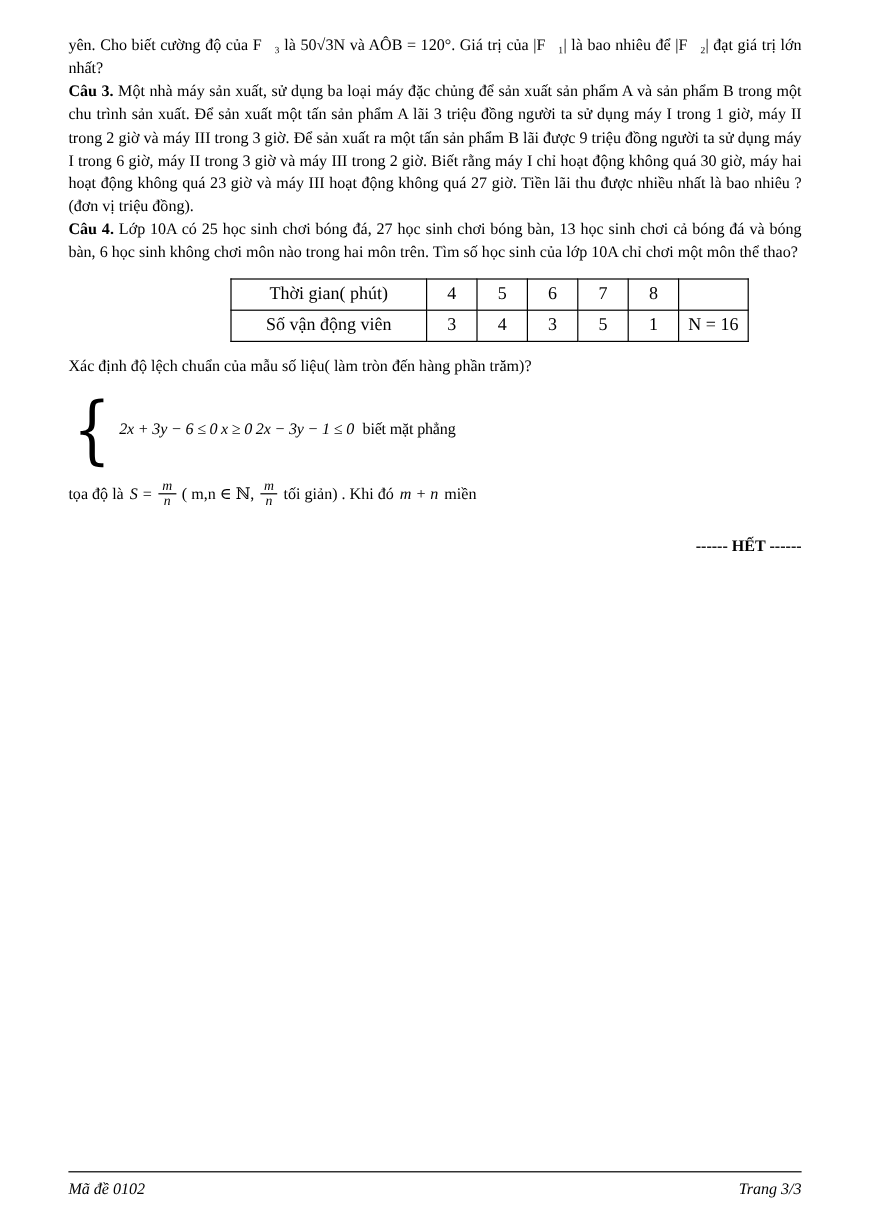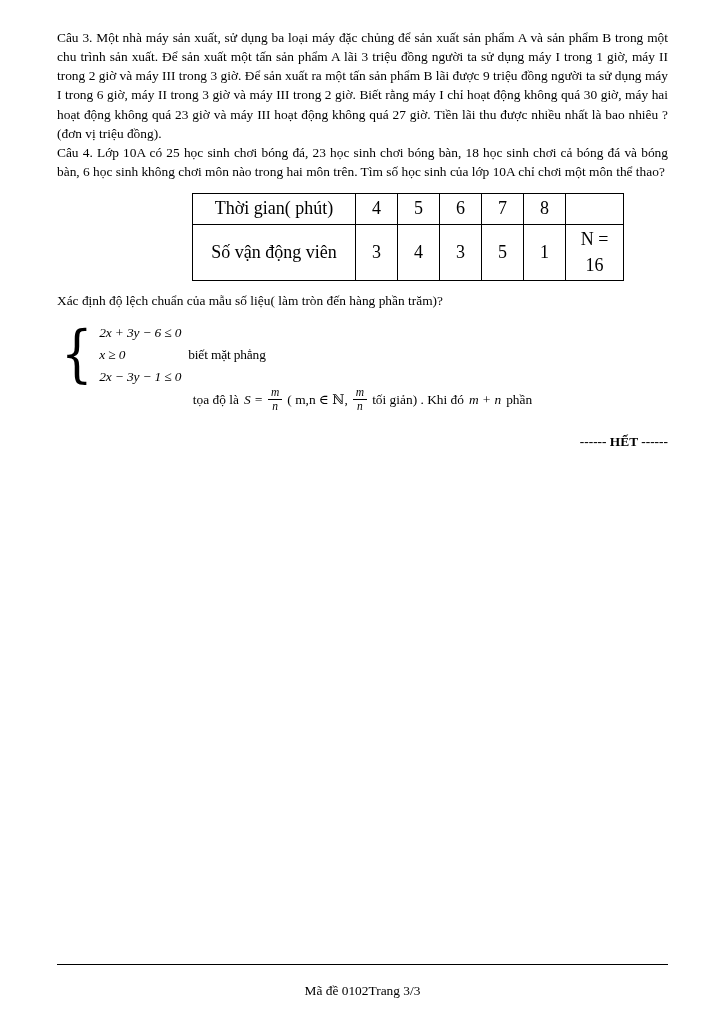--- a/index.html
+++ b/index.html
@@ -9,72 +9,75 @@
     box-sizing:border-box;
     padding:28px 57px 0 57px;
     background:#fff;
     font-family:"Liberation Serif","DejaVu Serif",serif;
     font-size:13.4px;
     line-height:1.43;
     color:#000;
     overflow:hidden;
   }
   p.para{margin:0;text-align:justify;}
-  .qlabel{font-weight:normal;}
+  .qlabel{font-weight:bold;}
   .math{font-style:italic;}
 
   table.vtable{border-collapse:collapse;margin:12px 0 10px 135px;}
   table.vtable td{
     border:1px solid #000;
     padding:2px 6px;
     text-align:center;
-    font-size:18px;
+    font-size:15px;
     height:20px;
     box-sizing:border-box;
   }
   table.vtable td.c0{width:163px;}
   table.vtable td.cn{width:42px;}
   table.vtable td.clast{width:58px;}
 
   .followup{margin-top:10px;}
 
   .q6line{display:flex;align-items:center;margin-top:12px;gap:7px;white-space:nowrap;letter-spacing:-0.15px;}
   .system{display:inline-flex;align-items:center;}
   .brace{font-size:62px;line-height:1;font-weight:100;font-family:"DejaVu Serif",serif;display:inline-block;transform:scaleX(0.8);}
-  .syslines{display:inline-flex;flex-direction:column;gap:3px;margin-left:3px;}
+  .syslines{display:inline-flex;flex-direction:row;gap:3px;margin-left:3px;}
 
-  .q6line2{display:flex;align-items:center;gap:5px;justify-content:center;}
+  .q6line2{display:flex;align-items:center;gap:5px;margin-top:10px;}
   .frac{display:inline-flex;flex-direction:column;align-items:center;line-height:1.1;font-size:11.5px;}
   .frac .num{border-bottom:1px solid #000;padding:0 3px;}
   .frac .den{padding:0 3px;}
 
   .het{text-align:right;font-weight:bold;margin-top:20px;}
 
   .footer{
     position:absolute;
     left:57px;right:57px;bottom:24px;
     border-top:1px solid #000;
-    padding-top:16px;
-    display:flex;justify-content:center;
+    padding-top:4px;
+    display:flex;justify-content:space-between;font-style:italic;
   }
 </style>
 </head>
 <body>
 
 <div class="page">
 
+  <p class="para">
+    <span>yên. Cho biết cường độ của F⃗₃ là 50√3N và AÔB = 120°. Giá trị của |F⃗₁| là bao nhiêu để |F⃗₂| đạt giá trị lớn nhất?</span>
+  </p>
 
   <p class="para">
     <span class="qlabel">Câu 3.</span>
     <span>Một nhà máy sản xuất, sử dụng ba loại máy đặc chủng để sản xuất sản phẩm A và sản phẩm B trong một chu trình sản xuất. Để sản xuất một tấn sản phẩm A lãi 3 triệu đồng người ta sử dụng máy I trong 1 giờ, máy II trong 2 giờ và máy III trong 3 giờ. Để sản xuất ra một tấn sản phẩm B lãi được 9 triệu đồng người ta sử dụng máy I trong 6 giờ, máy II trong 3 giờ và máy III trong 2 giờ. Biết rằng máy I chỉ hoạt động không quá 30 giờ, máy hai hoạt động không quá 23 giờ và máy III hoạt động không quá 27 giờ. Tiền lãi thu được nhiều nhất là bao nhiêu ? (đơn vị triệu đồng).</span>
   </p>
 
   <p class="para">
     <span class="qlabel">Câu 4.</span>
-    <span>Lớp 10A có 25 học sinh chơi bóng đá, 23 học sinh chơi bóng bàn, 18 học sinh chơi cả bóng đá và bóng bàn, 6 học sinh không chơi môn nào trong hai môn trên. Tìm số học sinh của lớp 10A chỉ chơi một môn thể thao?</span>
+    <span>Lớp 10A có 25 học sinh chơi bóng đá, 27 học sinh chơi bóng bàn, 13 học sinh chơi cả bóng đá và bóng bàn, 6 học sinh không chơi môn nào trong hai môn trên. Tìm số học sinh của lớp 10A chỉ chơi một môn thể thao?</span>
   </p>
 
 
   <table class="vtable">
     <tbody>
       <tr>
         <td class="c0">Thời gian( phút)</td>
         <td class="cn">4</td>
         <td class="cn">5</td>
         <td class="cn">6</td>
@@ -115,21 +118,21 @@
       <span class="num math">m</span>
       <span class="den math">n</span>
     </span>
     <span>( m,n ∈ ℕ,</span>
     <span class="frac">
       <span class="num math">m</span>
       <span class="den math">n</span>
     </span>
     <span>tối giản) . Khi đó</span>
     <span class="math">m + n</span>
-    <span>phần</span>
+    <span>miền</span>
   </div>
 
   <p class="het">------ HẾT ------</p>
 
   <div class="footer">
     <span>Mã đề 0102</span>
     <span>Trang 3/3</span>
   </div>
 
 </div>

